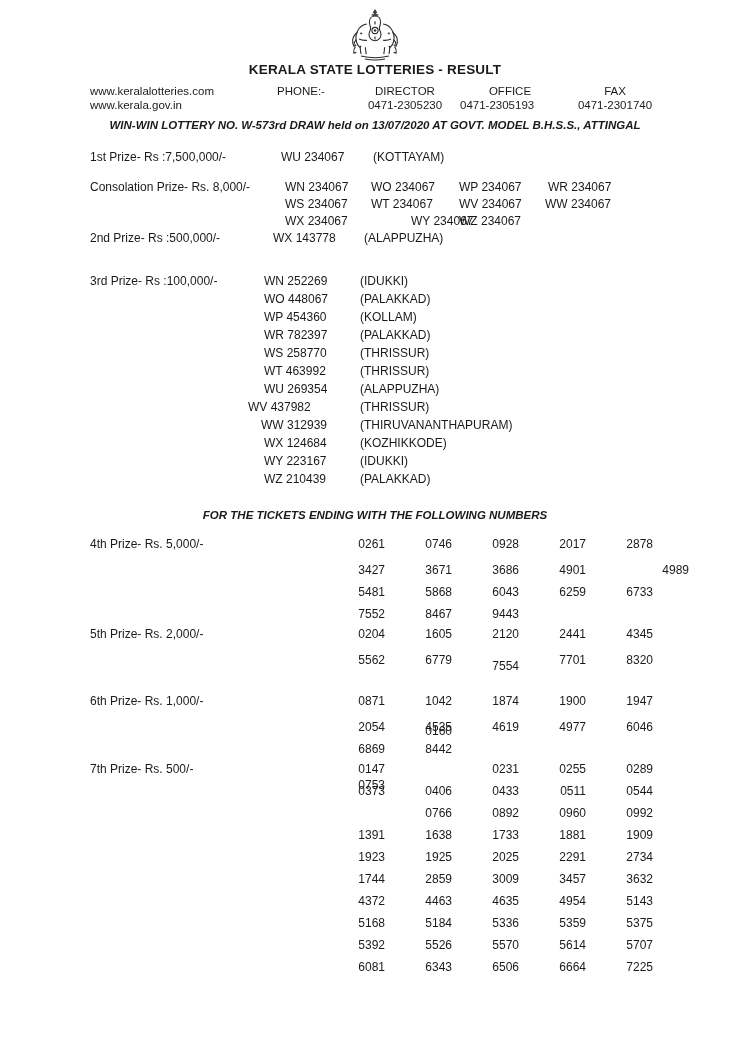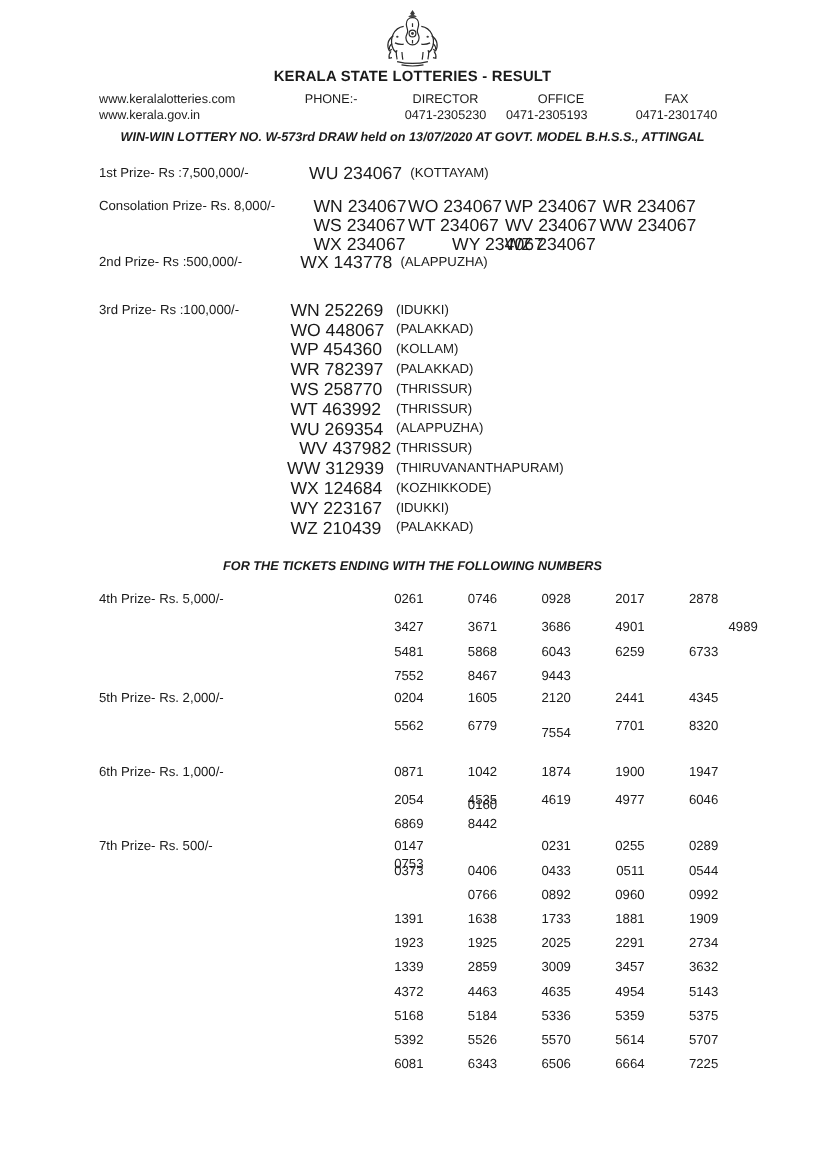--- a/index.html
+++ b/index.html
@@ -81,21 +81,21 @@
   }
 
   
   .label {
     position: absolute;
     font-size: 12px;
     white-space: nowrap;
   }
   .ticket {
     position: absolute;
-    font-size: 16px;
+    font-size: 12px;
     white-space: nowrap;
   }
   .place {
     position: absolute;
     font-size: 12px;
     white-space: nowrap;
   }
   .num {
     position: absolute;
     font-size: 12px;
@@ -206,21 +206,21 @@
   <span class="ticket" style="left:264px; top:310px;">WP 454360</span>
   <span class="place" style="left:360px; top:310px;">(KOLLAM)</span>
   <span class="ticket" style="left:264px; top:328px;">WR 782397</span>
   <span class="place" style="left:360px; top:328px;">(PALAKKAD)</span>
   <span class="ticket" style="left:264px; top:346px;">WS 258770</span>
   <span class="place" style="left:360px; top:346px;">(THRISSUR)</span>
   <span class="ticket" style="left:264px; top:364px;">WT 463992</span>
   <span class="place" style="left:360px; top:364px;">(THRISSUR)</span>
   <span class="ticket" style="left:264px; top:382px;">WU 269354</span>
   <span class="place" style="left:360px; top:382px;">(ALAPPUZHA)</span>
-  <span class="ticket" style="left:272px; top:400px;">WV 437982</span>
+  <span class="ticket" style="left:248px; top:400px;">WV 437982</span>
   <span class="place" style="left:360px; top:400px;">(THRISSUR)</span>
   <span class="ticket" style="left:261px; top:418px;">WW 312939</span>
   <span class="place" style="left:360px; top:418px;">(THIRUVANANTHAPURAM)</span>
   <span class="ticket" style="left:264px; top:436px;">WX 124684</span>
   <span class="place" style="left:360px; top:436px;">(KOZHIKKODE)</span>
   <span class="ticket" style="left:264px; top:454px;">WY 223167</span>
   <span class="place" style="left:360px; top:454px;">(IDUKKI)</span>
   <span class="ticket" style="left:264px; top:472px;">WZ 210439</span>
   <span class="place" style="left:360px; top:472px;">(PALAKKAD)</span>
 
@@ -303,21 +303,21 @@
   <span class="num" style="left:475px; top:828px;">1733</span>
   <span class="num" style="left:542px; top:828px;">1881</span>
   <span class="num" style="left:609px; top:828px;">1909</span>
 
   <span class="num" style="left:341px; top:850px;">1923</span>
   <span class="num" style="left:408px; top:850px;">1925</span>
   <span class="num" style="left:475px; top:850px;">2025</span>
   <span class="num" style="left:542px; top:850px;">2291</span>
   <span class="num" style="left:609px; top:850px;">2734</span>
 
-  <span class="num" style="left:341px; top:872px;">1339</span>
+  <span class="num" style="left:341px; top:872px;">1744</span>
   <span class="num" style="left:408px; top:872px;">2859</span>
   <span class="num" style="left:475px; top:872px;">3009</span>
   <span class="num" style="left:542px; top:872px;">3457</span>
   <span class="num" style="left:609px; top:872px;">3632</span>
 
   <span class="num" style="left:341px; top:894px;">4372</span>
   <span class="num" style="left:408px; top:894px;">4463</span>
   <span class="num" style="left:475px; top:894px;">4635</span>
   <span class="num" style="left:542px; top:894px;">4954</span>
   <span class="num" style="left:609px; top:894px;">5143</span>

